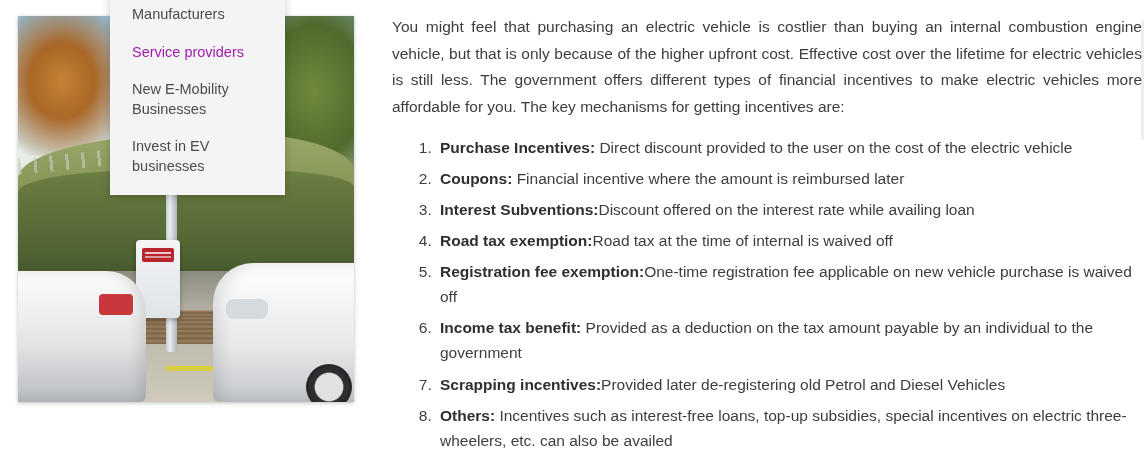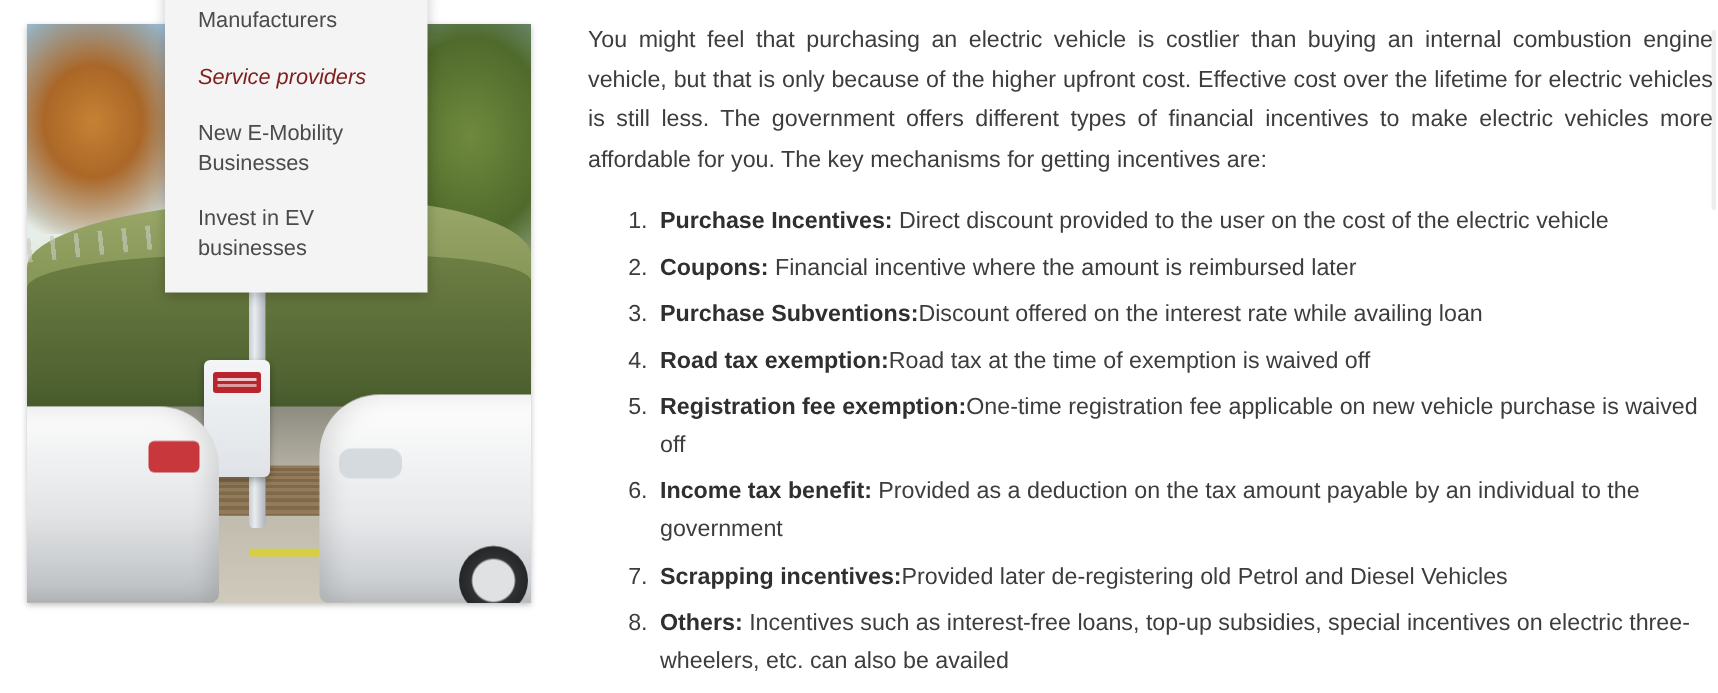--- a/index.html
+++ b/index.html
@@ -229,22 +229,21 @@
     padding: 4px 0 10px 0;
   }
   .menu-item {
     font-size: 14.5px;
     line-height: 1.35;
     color: #4b4b4b;
     padding: 9px 0 9px 22px;
     cursor: pointer;
   }
   .menu-item.active {
-    color: #7f1d1d;
-    font-style: italic;
+    color: #a21caf;
   }
 
   
   #article {
     position: absolute;
     left: 392px;
     top: 0;
     width: 753px;
     height: 462px;
     padding-top: 14px;
@@ -333,22 +332,22 @@
   </div>
 
 </div>
 
 <div id="article">
   <p id="intro-paragraph">You might feel that purchasing an electric vehicle is costlier than buying an internal combustion engine vehicle, but that is only because of the higher upfront cost. Effective cost over the lifetime for electric vehicles is still less. The government offers different types of financial incentives to make electric vehicles more affordable for you. The key mechanisms for getting incentives are:</p>
 
   <ol id="incentives-list">
     <li><strong>Purchase Incentives:</strong><span> Direct discount provided to the user on the cost of the electric vehicle</span></li>
     <li><strong>Coupons:</strong><span> Financial incentive where the amount is reimbursed later</span></li>
-    <li><strong>Purchase Subventions:</strong><span>Discount offered on the interest rate while availing loan</span></li>
-    <li><strong>Road tax exemption:</strong><span>Road tax at the time of exemption is waived off</span></li>
+    <li><strong>Interest Subventions:</strong><span>Discount offered on the interest rate while availing loan</span></li>
+    <li><strong>Road tax exemption:</strong><span>Road tax at the time of internal is waived off</span></li>
     <li><strong>Registration fee exemption:</strong><span>One-time registration fee applicable on new vehicle purchase is waived off</span></li>
     <li><strong>Income tax benefit:</strong><span> Provided as a deduction on the tax amount payable by an individual to the government</span></li>
     <li><strong>Scrapping incentives:</strong><span>Provided later de-registering old Petrol and Diesel Vehicles</span></li>
     <li><strong>Others:</strong><span> Incentives such as interest-free loans, top-up subsidies, special incentives on electric three-wheelers, etc. can also be availed</span></li>
   </ol>
 </div>
 
 <div id="scrollbar-track">
   <div id="scrollbar-thumb"></div>
 </div>

